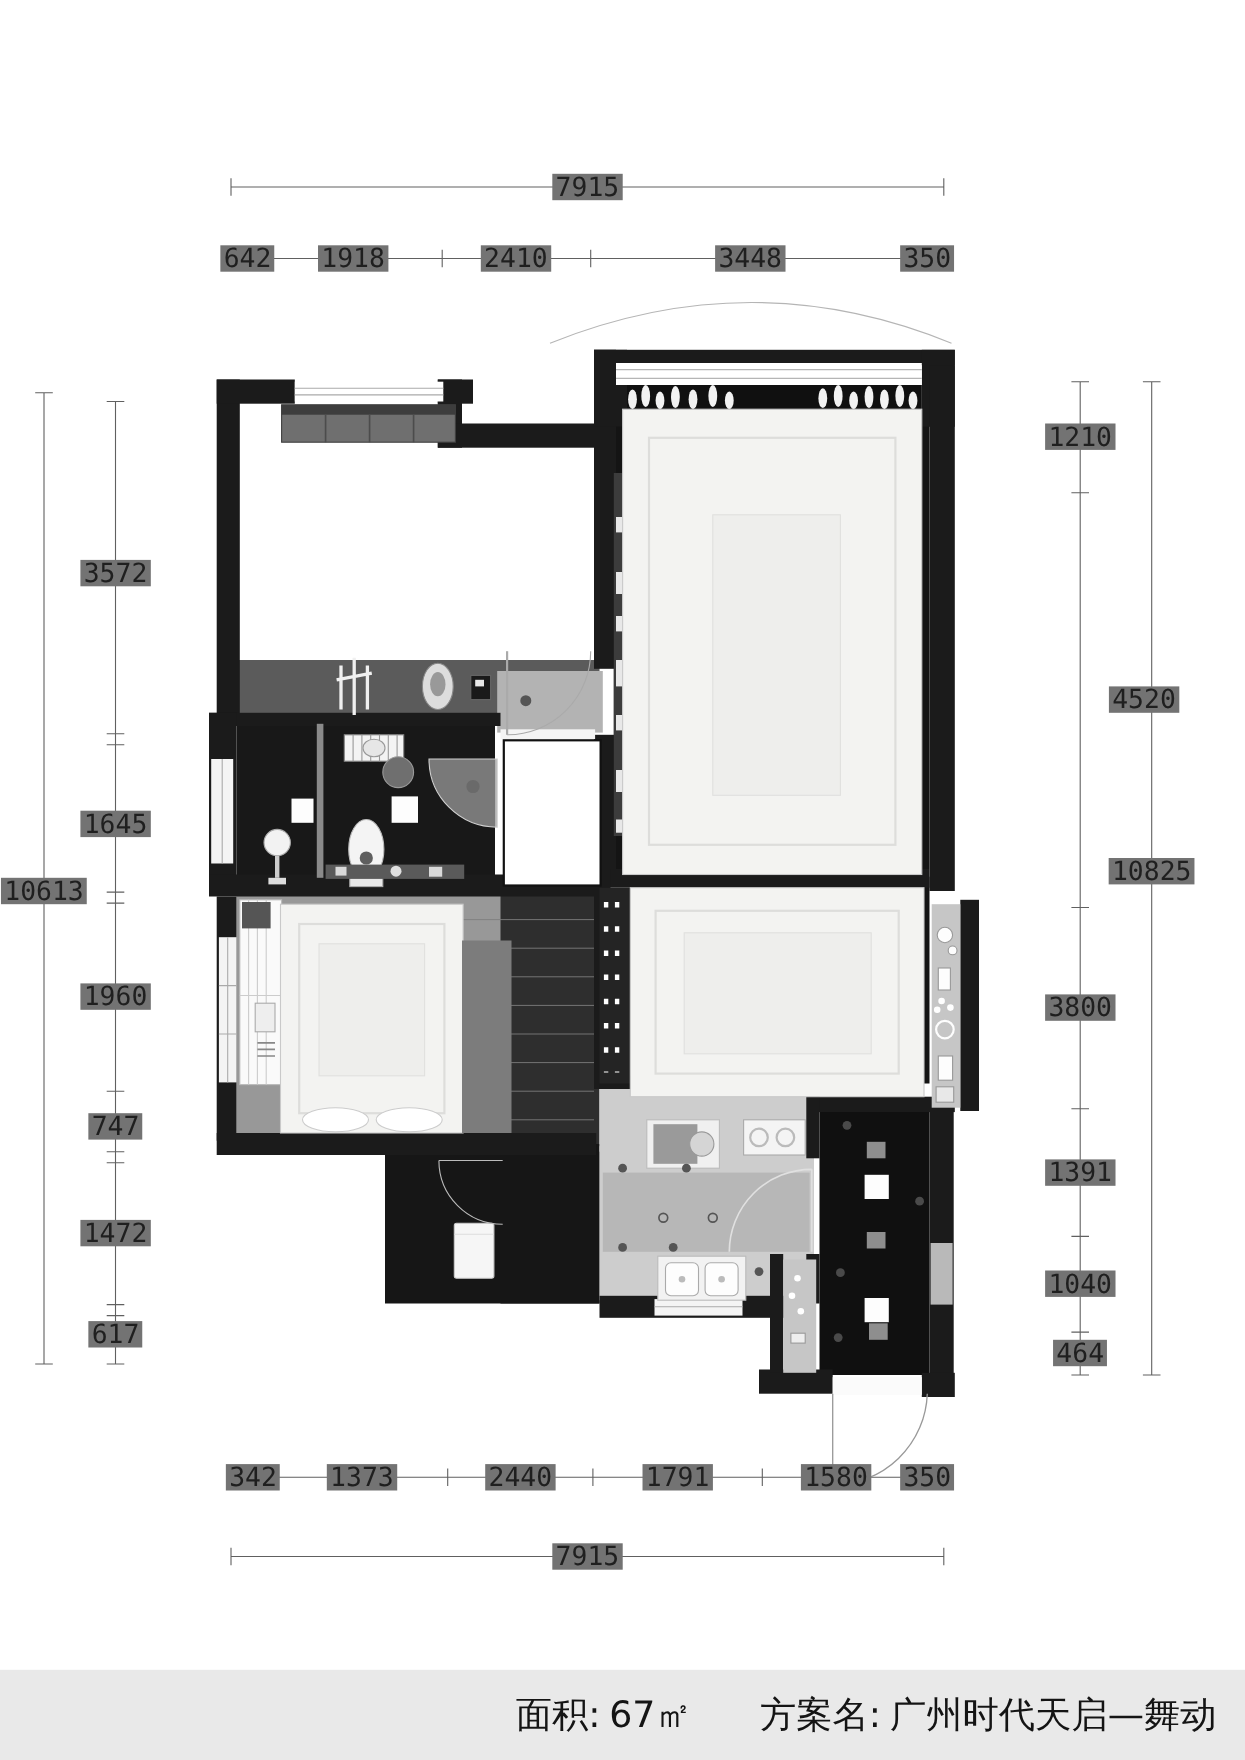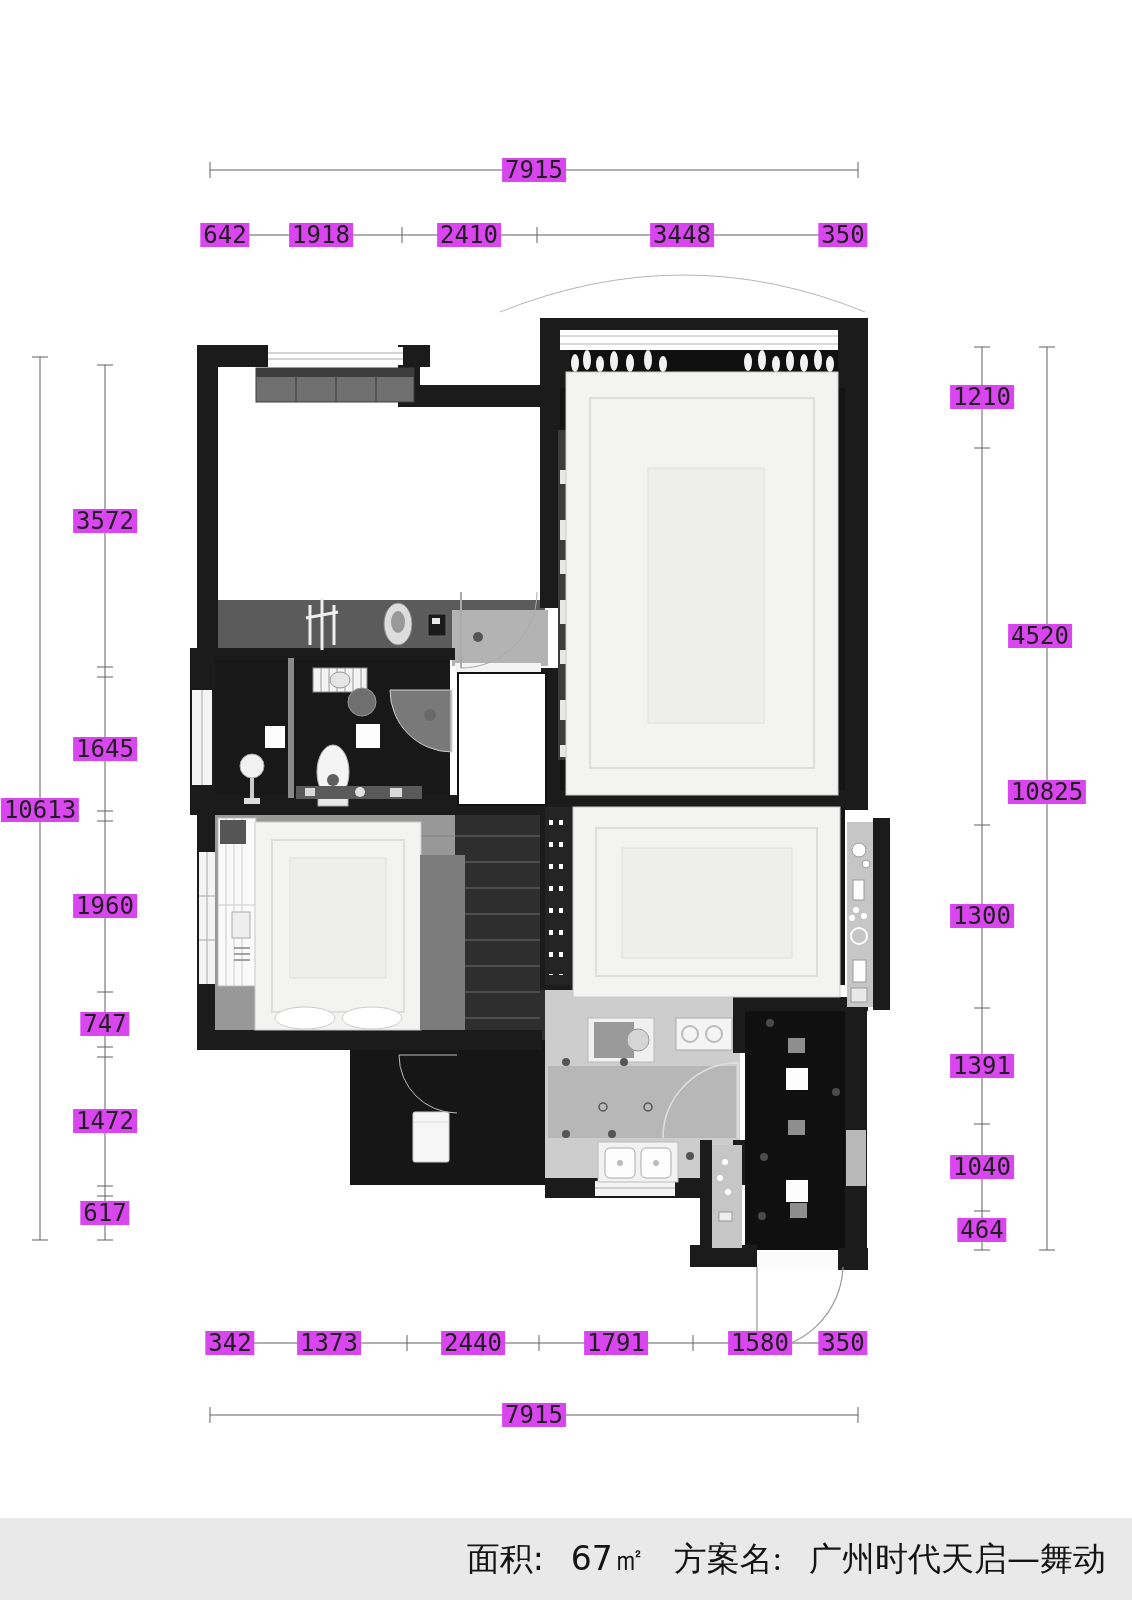--- a/index.html
+++ b/index.html
@@ -1,26 +1,26 @@
 <!DOCTYPE html>
 <html><head>
 <meta charset="utf-8">
 <style>
   html,body{margin:0;padding:0;background:#ffffff;}
   .canvas{position:relative;width:1132px;height:1600px;background:#ffffff;overflow:hidden;
           font-family:"DejaVu Sans","Liberation Sans",sans-serif;}
   svg.plan{position:absolute;left:0;top:0;width:1132px;height:1600px;}
-  .dim{position:absolute;transform:translate(-50%,-50%);background:#d946ef;padding:0 3px;
+  .dim{position:absolute;transform:translate(-50%,-50%);background:#737373;padding:0 3px;
        font-family:"DejaVu Sans Mono","Liberation Mono",monospace;font-size:24px;
        color:#1f1f1f;white-space:nowrap;line-height:1;}
   .footer{position:absolute;left:0;top:1518px;width:1132px;height:82px;background:#e9e9e9;
           display:flex;align-items:center;justify-content:flex-end;padding-right:26px;
           box-sizing:border-box;font-size:33px;color:#141414;}
-  .footer span{margin-left:27px;}
-  .footer .gap{margin-left:28px;font-family:Liberation Serif, serif;}
+  .footer span{margin-left:8px;}
+  .footer .gap{margin-left:62px;}
 </style>
 </head>
 <body>
 
 <div class="canvas">
 
 <svg class="plan" viewBox="0 0 1132 1600">
 
   <g stroke="#606060" stroke-width="1" fill="none">
 
@@ -330,21 +330,21 @@
 <div class="dim" style="left:40px;top:810px">10613</div>
 <div class="dim" style="left:105px;top:521px">3572</div>
 <div class="dim" style="left:105px;top:749px">1645</div>
 <div class="dim" style="left:105px;top:906px">1960</div>
 <div class="dim" style="left:105px;top:1024px">747</div>
 <div class="dim" style="left:105px;top:1121px">1472</div>
 <div class="dim" style="left:105px;top:1213px">617</div>
 
 <div class="dim" style="left:982px;top:397px">1210</div>
 <div class="dim" style="left:1040px;top:636px">4520</div>
-<div class="dim" style="left:982px;top:916px">1300</div>
+<div class="dim" style="left:982px;top:916px">3800</div>
 <div class="dim" style="left:982px;top:1066px">1391</div>
 <div class="dim" style="left:982px;top:1167px">1040</div>
 <div class="dim" style="left:982px;top:1230px">464</div>
 <div class="dim" style="left:1047px;top:792px">10825</div>
 
 <div class="footer">
   <span>面积:</span>
   <span>67㎡</span>
   <span class="gap">方案名:</span>
   <span>广州时代天启—舞动</span>

